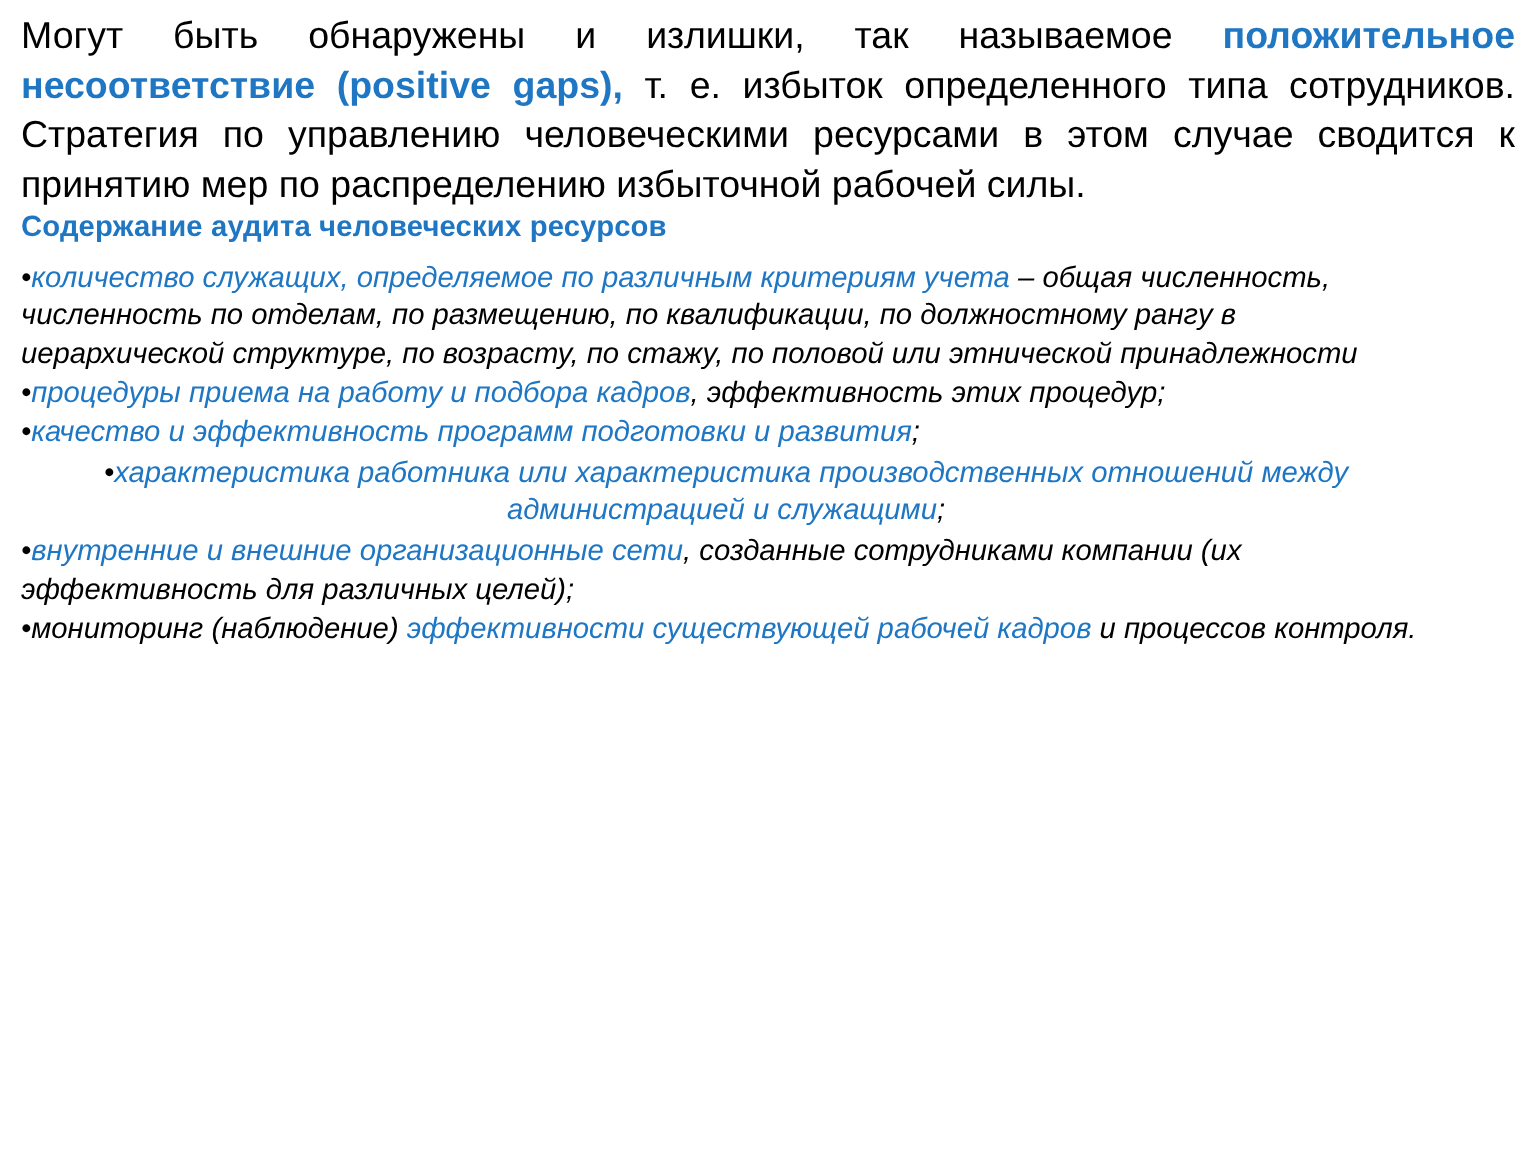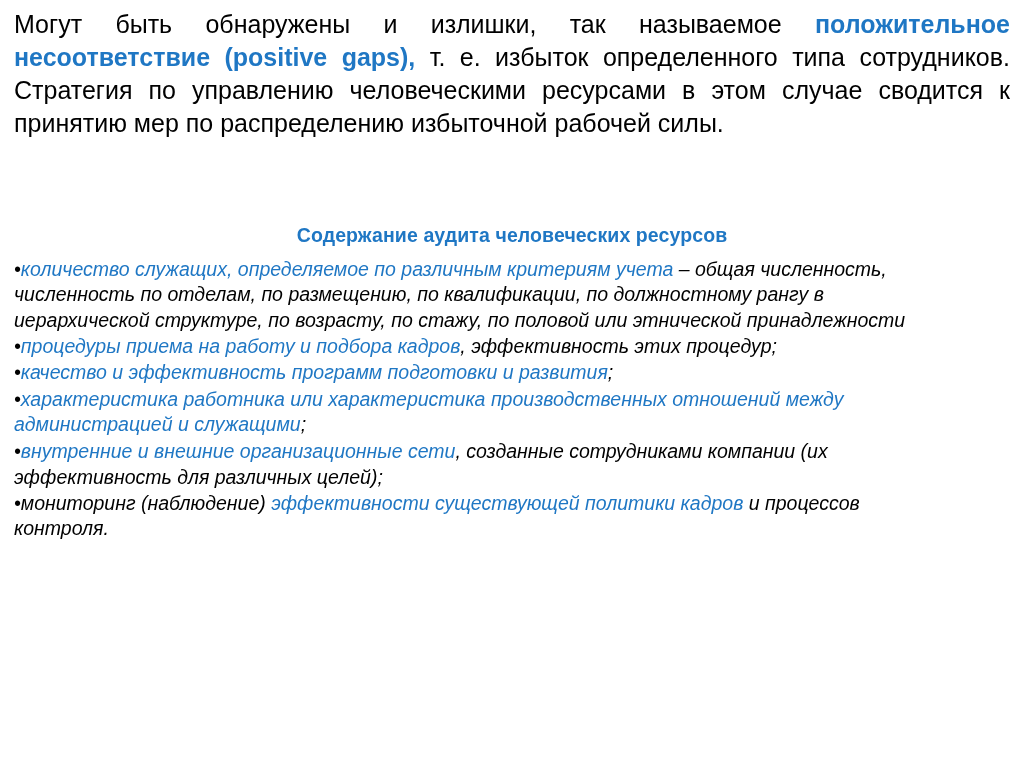--- a/index.html
+++ b/index.html
@@ -30,22 +30,21 @@
     margin: 0;
   }
   .intro-block p {
     margin: 0;
   }
   .blue {
     color: #1f77c4;
     font-weight: bold;
   }
   .section-title {
-    margin-top: 84px;
-    text-align: center;
+    text-align: left;
     font-size: 19.5px;
     font-weight: bold;
     color: #1f77c4;
     letter-spacing: 0.1px;
   }
   .bullets {
     margin-top: 10px;
     font-size: 19.5px;
     line-height: 1.30;
     width: 940px;
@@ -56,20 +55,21 @@
     font-style: italic;
   }
   .accent {
     color: #1f77c4;
   }
   .dot {
     color: #000000;
   }
   .bullets .bullet.spaced {
     margin-bottom: 2px;
+    text-align: center;
   }
 </style>
 </head>
 <body>
 
 <div class="slide">
 
   <div class="intro-block">
     <p><span>Могут быть обнаружены и излишки, так называемое </span><span class="blue">положительное несоответствие (positive gaps),</span><span> т. е. избыток определенного типа сотрудников. Стратегия по управлению человеческими ресурсами в этом случае сводится к принятию мер по распределению избыточной рабочей силы.</span></p>
   </div>
@@ -84,17 +84,17 @@
 
     <p class="bullet"><span class="dot">•</span><span class="accent">процедуры приема на работу и подбора кадров</span><span>, эффективность этих процедур;</span></p>
 
     <p class="bullet"><span class="dot">•</span><span class="accent">качество и эффективность программ подготовки и развития</span><span>;</span></p>
 
 
     <p class="bullet spaced"><span class="dot">•</span><span class="accent">характеристика работника или характеристика производственных отношений между администрацией и служащими</span><span>;</span></p>
 
     <p class="bullet"><span class="dot">•</span><span class="accent">внутренние и внешние организационные сети</span><span>, созданные сотрудниками компании (их эффективность для различных целей);</span></p>
 
-    <p class="bullet"><span class="dot">•</span><span>мониторинг (наблюдение) </span><span class="accent">эффективности существующей политики кадров</span><span> и процессов контроля.</span></p>
+    <p class="bullet"><span class="dot">•</span><span>мониторинг (наблюдение) </span><span class="accent">эффективности существующей рабочей кадров</span><span> и процессов контроля.</span></p>
 
   </div>
 
 </div>
 
 </body></html>

